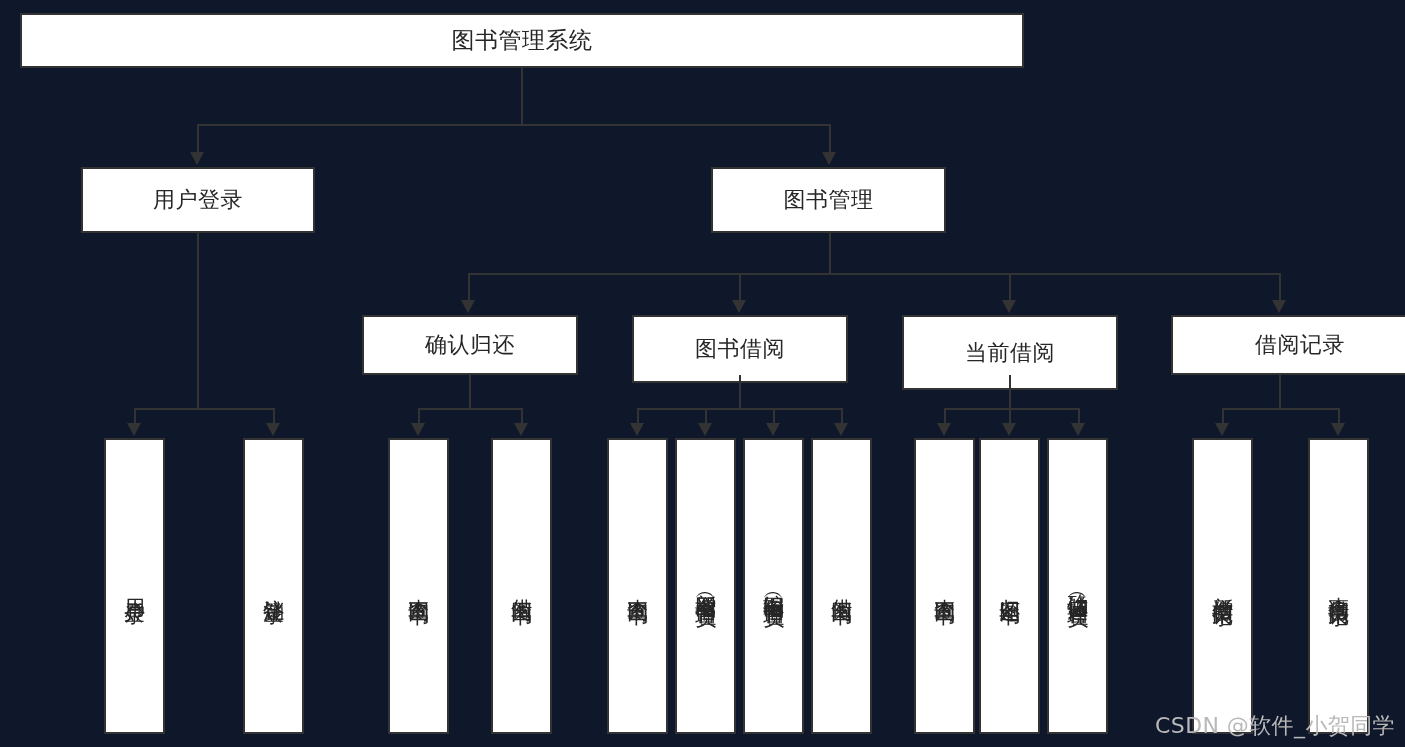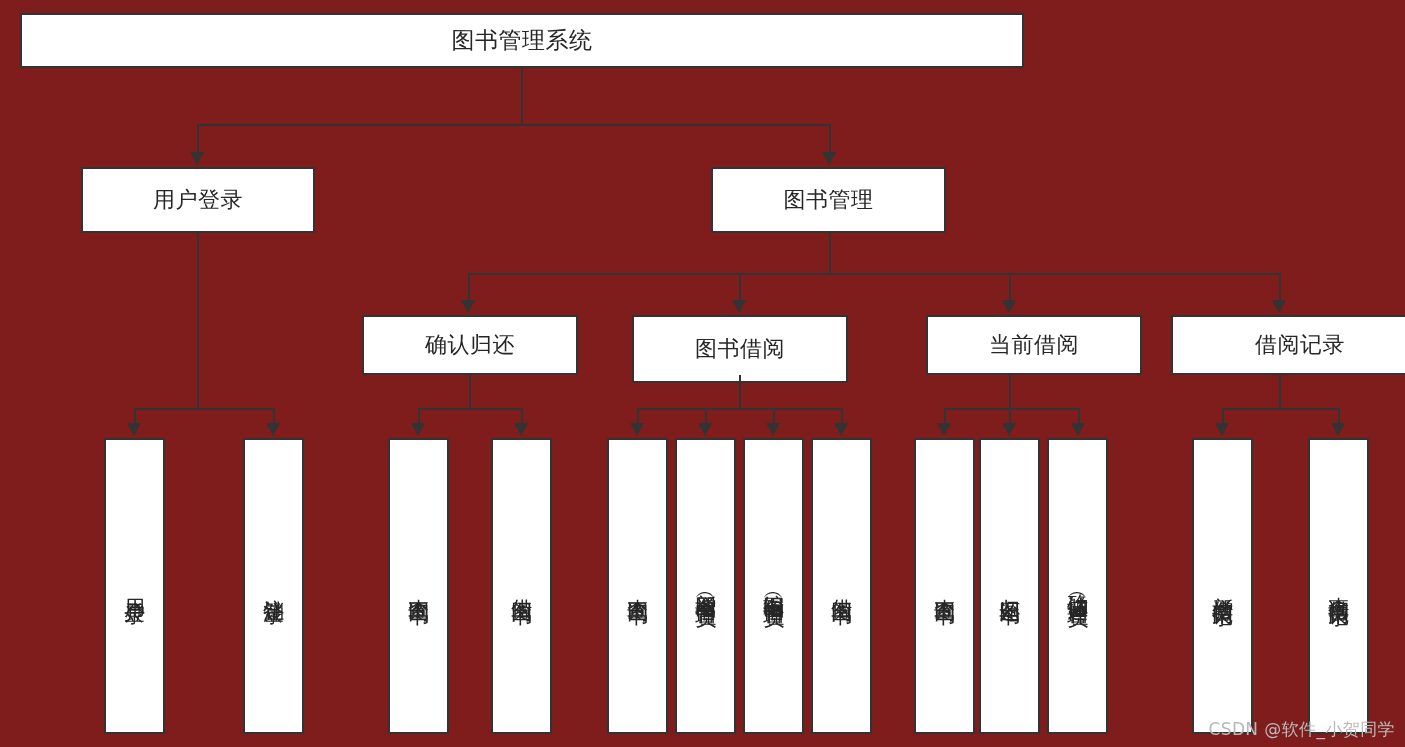--- a/index.html
+++ b/index.html
@@ -8,21 +8,21 @@
     background: #ffffff;
   }
   body {
     font-family: "DejaVu Sans", "Liberation Sans", sans-serif;
     color: #1a1a1a;
   }
   #canvas {
     position: relative;
     width: 1405px;
     height: 747px;
-    background: #7f1d1d;
+    background: #0f172a;
     overflow: hidden;
   }
   
   .node {
     position: absolute;
     box-sizing: border-box;
     background: #ffffff;
     border: 2px solid #333333;
     display: flex;
     align-items: center;
@@ -74,21 +74,21 @@
     border-left: 7px solid transparent;
     border-right: 7px solid transparent;
     border-top: 13px solid #333333;
   }
 
   
   #watermark {
     position: absolute;
     right: 10px;
     bottom: 6px;
-    font-size: 17px;
+    font-size: 22px;
     color: #b9b9b9;
     letter-spacing: 0.4px;
     user-select: none;
     white-space: nowrap;
   }
 </style>
 </head>
 <body>
 
 <div id="canvas">
@@ -139,21 +139,21 @@
   <div class="arrow" style="left:1002px; top:300px;"></div>
   <div class="vline" style="left:1279px; top:273px; height:29px;"></div>
   <div class="arrow" style="left:1272px; top:300px;"></div>
 
   <div class="node horiz" style="left:362px; top:315px; width:216px; height:60px;">
     <span class="label">确认归还</span>
   </div>
   <div class="node horiz" style="left:632px; top:315px; width:216px; height:68px;">
     <span class="label">图书借阅</span>
   </div>
-  <div class="node horiz" style="left:926px; top:315px; width:216px; height:60px;">
+  <div class="node horiz" style="left:902px; top:315px; width:216px; height:75px;">
     <span class="label">当前借阅</span>
   </div>
   <div class="node horiz" style="left:1171px; top:315px; width:258px; height:60px;">
     <span class="label">借阅记录</span>
   </div>
 
   <div class="vline" style="left:469px; top:375px; height:33px;"></div>
   <div class="hline" style="left:418px; top:408px; width:104px;"></div>
   <div class="vline" style="left:418px; top:408px; height:17px;"></div>
   <div class="arrow" style="left:411px; top:423px;"></div>

